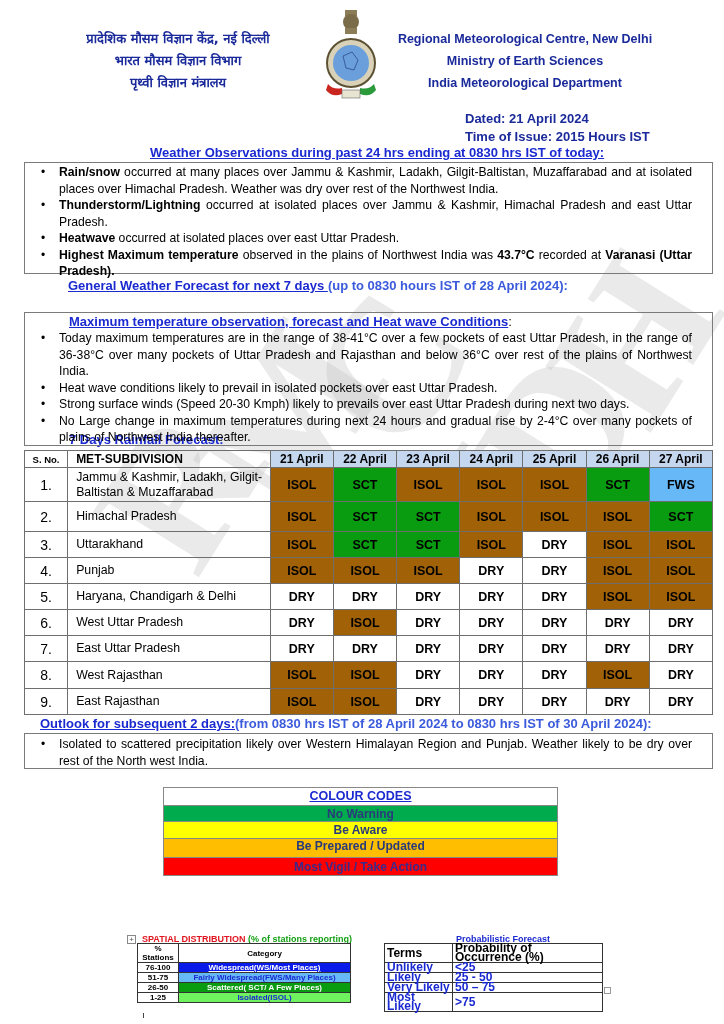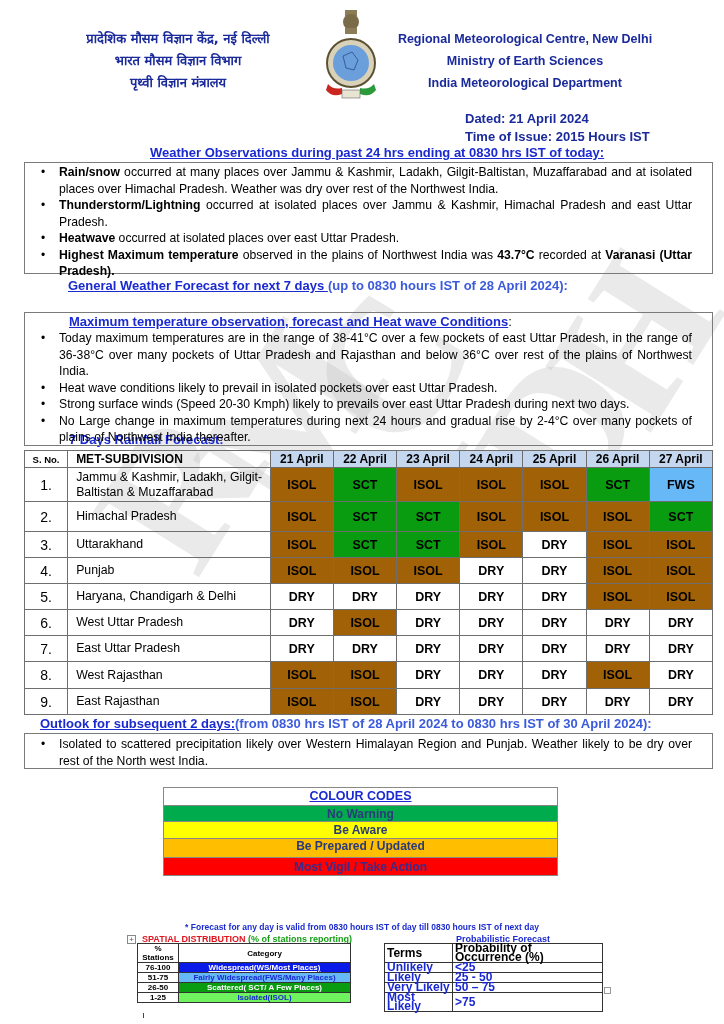--- a/index.html
+++ b/index.html
@@ -267,21 +267,20 @@
 
 <div class="codes">
   <div class="title">COLOUR CODES</div>
   <div style="background:#00ab4e;height:16px;line-height:16px;text-align:center;">No Warning</div>
   <div style="background:#ffff00;height:17px;line-height:17px;">Be Aware</div>
   <div style="background:#ffbf00;height:19px;line-height:15px;">Be Prepared / Updated</div>
   <div style="background:#ff0000;height:18px;line-height:18px;color:#3a2a8a;">Most Vigil / Take Action</div>
 </div>
 
 <div class="footer">
-  <div class="foot-note" style="top:4px;">* Forecast for any day is valid from 0830 hours IST of day till 0830 hours IST of next day</div>
   <div class="move-handle">+</div>
   <div class="sd-title"><b>SPATIAL DISTRIBUTION </b><span>(% of stations reporting)</span></div>
   <div class="pf-title">Probabilistic Forecast</div>
 
   <table class="sd-table">
     <tbody>
         <tr>
       <th style="width:41px;">% Stations</th>
       <th style="width:172px;">Category</th>
     </tr>

